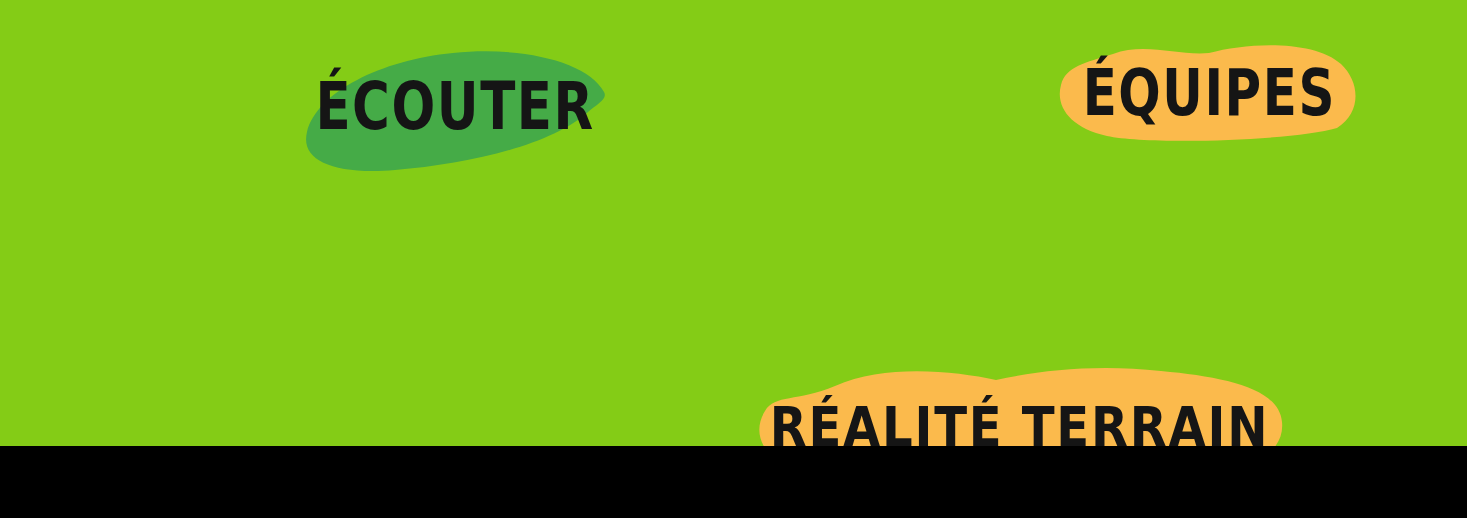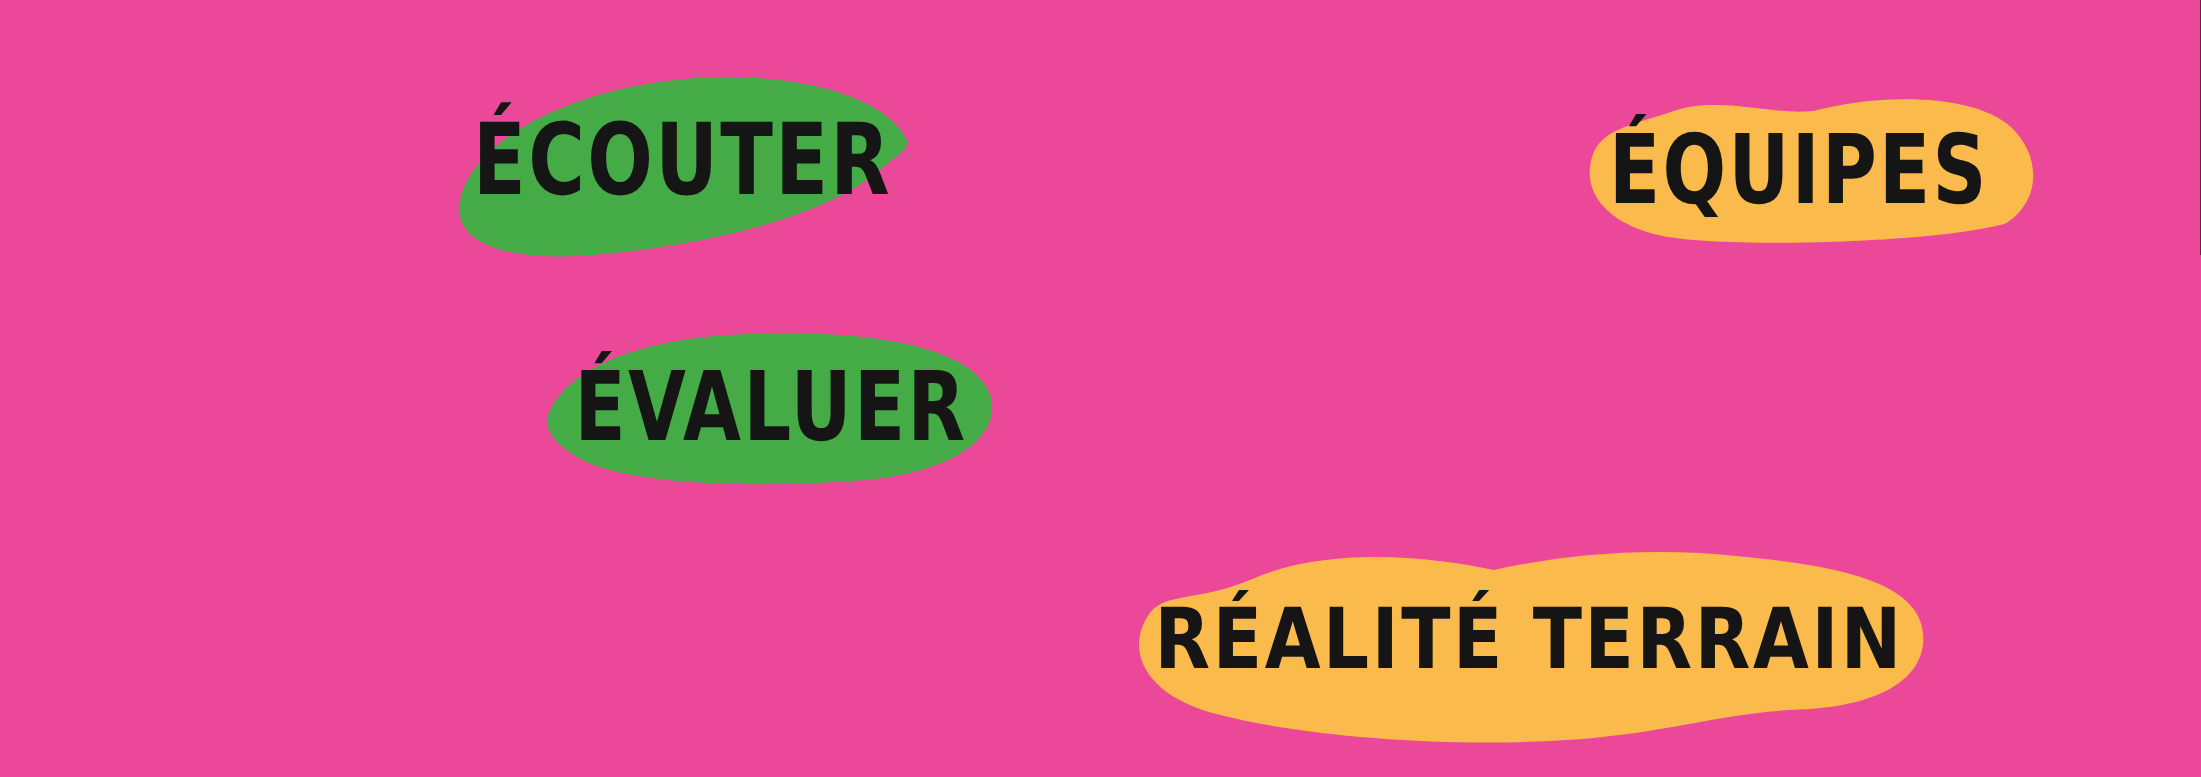--- a/index.html
+++ b/index.html
@@ -3,22 +3,22 @@
 <meta charset="utf-8">
 <style>
   html, body {
     margin: 0;
     padding: 0;
     background: #000000;
   }
   .canvas {
     position: relative;
     width: 1467px;
-    height: 518px;
-    background: #ec4899;
+    height: 446px;
+    background: #84cc16;
     overflow: hidden;
     font-family: "DejaVu Sans", sans-serif;
   }
   .highlight {
     position: absolute;
     display: flex;
     align-items: center;
     justify-content: center;
   }
   .highlight svg {
@@ -34,21 +34,21 @@
     color: #151515;
     letter-spacing: 2px;
     white-space: nowrap;
     line-height: 1;
   }
 
   
   #h-ecouter  { left: 303px;  top: 48px;  width: 305px; height: 124px; }
   #h-ecouter .label  { font-size: 66px; transform: scaleX(0.78); margin-top: -6px; }
 
-  #h-equipes  { left: 1057px; top: 61px;  width: 305px; height: 103px; justify-content: flex-end; }
+  #h-equipes  { left: 1057px; top: 40px;  width: 305px; height: 103px; }
   #h-equipes .label  { font-size: 64px; transform: scaleX(0.78); margin-top: 2px; }
 
   
   #h-evaluer  { left: 364px;  top: 219px; width: 300px; height: 105px; }
   #h-evaluer .label  { font-size: 64px; transform: scaleX(0.78); }
 
   #h-besoins  { left: 1157px; top: 231px; width: 295px; height: 91px; }
   #h-besoins .label  { font-size: 60px; transform: scaleX(0.80); }
 
   
@@ -70,26 +70,20 @@
     <span class="label">ÉCOUTER</span>
   </div>
 
   <div class="highlight" id="h-equipes">
     <svg viewBox="0 0 305 103" preserveAspectRatio="none">
       <path d="M56,14 C88,2 122,16 152,13 C192,2 258,0 284,24 C303,42 305,72 280,88 C235,101 92,105 50,96 C14,88 -2,67 4,45 C9,26 28,23 56,14 Z" fill="#FBBA4C"></path>
     </svg>
     <span class="label">ÉQUIPES</span>
   </div>
 
-  <div class="highlight" id="h-evaluer">
-    <svg viewBox="0 0 300 105" preserveAspectRatio="none">
-      <path d="M3,54 C18,25 64,7 128,4 C208,0 284,10 296,44 C304,70 276,95 213,101 C138,107 54,104 23,87 C5,77 -4,65 3,54 Z" fill="#45AB47"></path>
-    </svg>
-    <span class="label">ÉVALUER</span>
-  </div>
 
 
 
   <div class="highlight" id="h-realite">
     <svg viewBox="0 0 532 135" preserveAspectRatio="none">
       <path d="M82,22 C132,0 200,7 243,16 C288,6 345,0 408,7 C472,13 526,24 529,58 C532,88 500,107 447,109 C396,111 362,124 297,129 C215,135 112,127 54,111 C12,99 -3,71 12,47 C22,30 44,38 82,22 Z" fill="#FBBA4C"></path>
     </svg>
     <span class="label">RÉALITÉ TERRAIN</span>
   </div>
 

